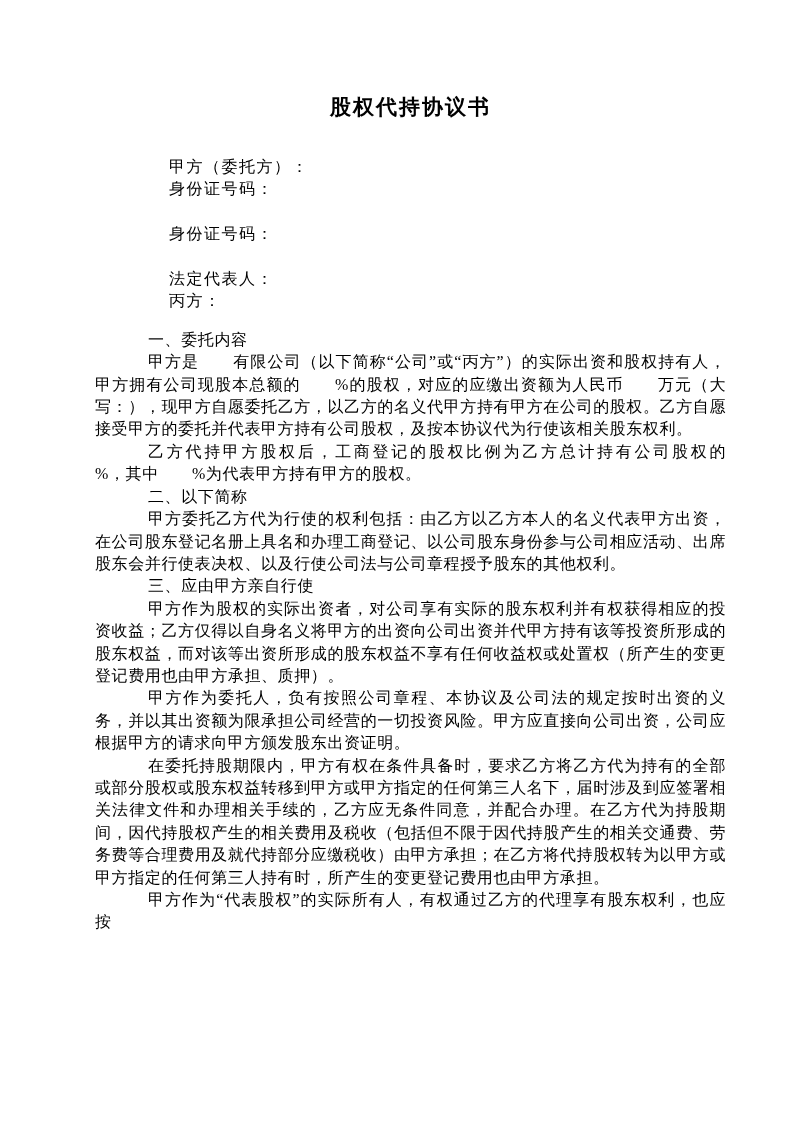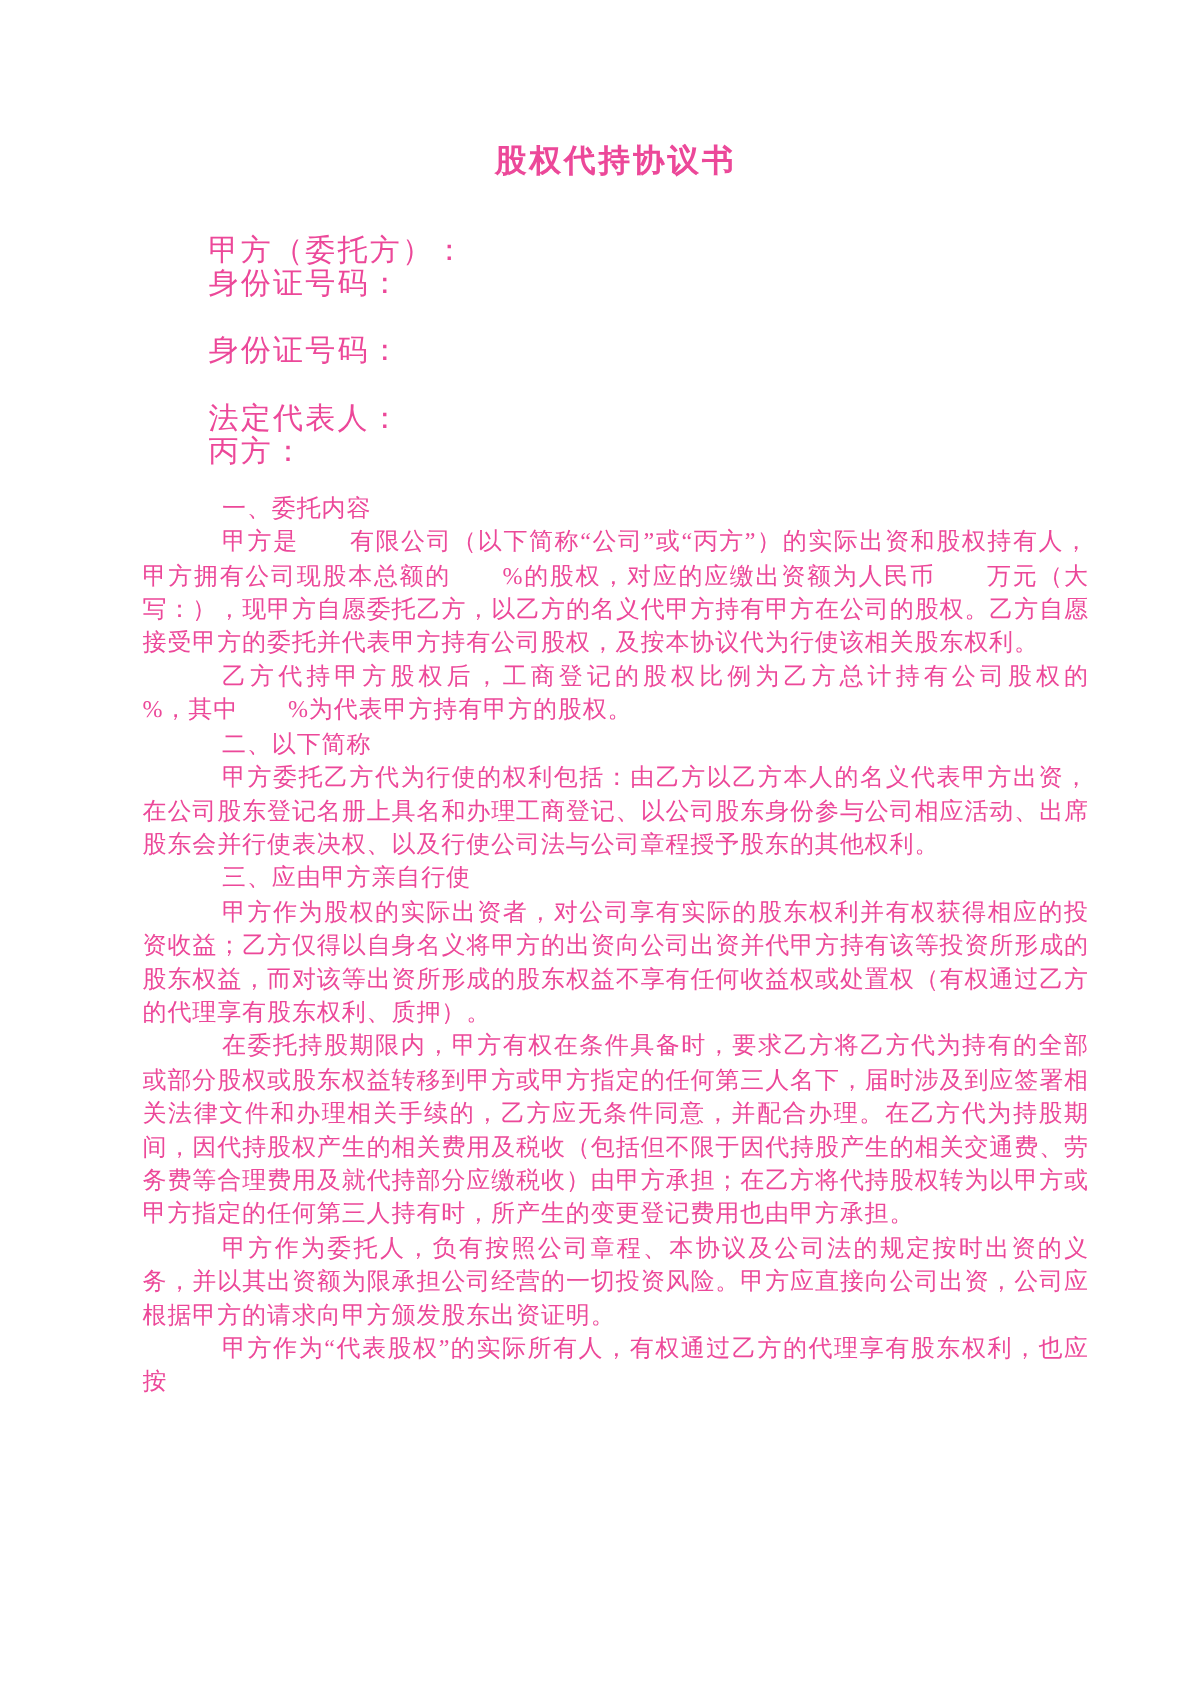--- a/index.html
+++ b/index.html
@@ -8,37 +8,37 @@
     background: #ffffff;
   }
   .page {
     position: relative;
     width: 794px;
     height: 1123px;
     background: #ffffff;
     box-sizing: border-box;
     padding: 92px 68px 0 95px;
     font-family: "Liberation Serif", "DejaVu Serif", serif;
-    color: #ec4899;
+    color: #000000;
     overflow: hidden;
   }
   .title {
     margin: 0 0 34px 0;
     text-align: center;
     font-size: 21px;
     font-weight: bold;
     letter-spacing: 2px;
     line-height: 30px;
   }
   .parties {
     margin: 0 0 16px 0;
   }
   .party-line {
-    margin-left: 44px;
-    font-size: 20px;
+    margin-left: 74px;
+    font-size: 16px;
     line-height: 22.4px;
     letter-spacing: 1.5px;
     white-space: pre;
   }
   .party-line.blank {
     white-space: normal;
   }
   .doc-body p {
     margin: 0;
     font-size: 16px;
@@ -65,18 +65,18 @@
       <div class="party-line">丙方：</div>
     </div>
 
   <div class="doc-body">
       <p>一、委托内容</p>
       <p>甲方是　　有限公司（以下简称“公司”或“丙方”）的实际出资和股权持有人，甲方拥有公司现股本总额的　　%的股权，对应的应缴出资额为人民币　　万元（大写：），现甲方自愿委托乙方，以乙方的名义代甲方持有甲方在公司的股权。乙方自愿接受甲方的委托并代表甲方持有公司股权，及按本协议代为行使该相关股东权利。</p>
       <p>乙方代持甲方股权后，工商登记的股权比例为乙方总计持有公司股权的　　%，其中　　%为代表甲方持有甲方的股权。</p>
       <p>二、以下简称</p>
       <p>甲方委托乙方代为行使的权利包括：由乙方以乙方本人的名义代表甲方出资，在公司股东登记名册上具名和办理工商登记、以公司股东身份参与公司相应活动、出席股东会并行使表决权、以及行使公司法与公司章程授予股东的其他权利。</p>
       <p>三、应由甲方亲自行使</p>
-      <p>甲方作为股权的实际出资者，对公司享有实际的股东权利并有权获得相应的投资收益；乙方仅得以自身名义将甲方的出资向公司出资并代甲方持有该等投资所形成的股东权益，而对该等出资所形成的股东权益不享有任何收益权或处置权（有权通过乙方的代理享有股东权利、质押）。</p>
+      <p>甲方作为股权的实际出资者，对公司享有实际的股东权利并有权获得相应的投资收益；乙方仅得以自身名义将甲方的出资向公司出资并代甲方持有该等投资所形成的股东权益，而对该等出资所形成的股东权益不享有任何收益权或处置权（所产生的变更登记费用也由甲方承担、质押）。</p>
+      <p>甲方作为委托人，负有按照公司章程、本协议及公司法的规定按时出资的义务，并以其出资额为限承担公司经营的一切投资风险。甲方应直接向公司出资，公司应根据甲方的请求向甲方颁发股东出资证明。</p>
       <p>在委托持股期限内，甲方有权在条件具备时，要求乙方将乙方代为持有的全部或部分股权或股东权益转移到甲方或甲方指定的任何第三人名下，届时涉及到应签署相关法律文件和办理相关手续的，乙方应无条件同意，并配合办理。在乙方代为持股期间，因代持股权产生的相关费用及税收（包括但不限于因代持股产生的相关交通费、劳务费等合理费用及就代持部分应缴税收）由甲方承担；在乙方将代持股权转为以甲方或甲方指定的任何第三人持有时，所产生的变更登记费用也由甲方承担。</p>
-      <p>甲方作为委托人，负有按照公司章程、本协议及公司法的规定按时出资的义务，并以其出资额为限承担公司经营的一切投资风险。甲方应直接向公司出资，公司应根据甲方的请求向甲方颁发股东出资证明。</p>
       <p>甲方作为“代表股权”的实际所有人，有权通过乙方的代理享有股东权利，也应按</p>
     </div>
 </div>
 
 </body></html>

